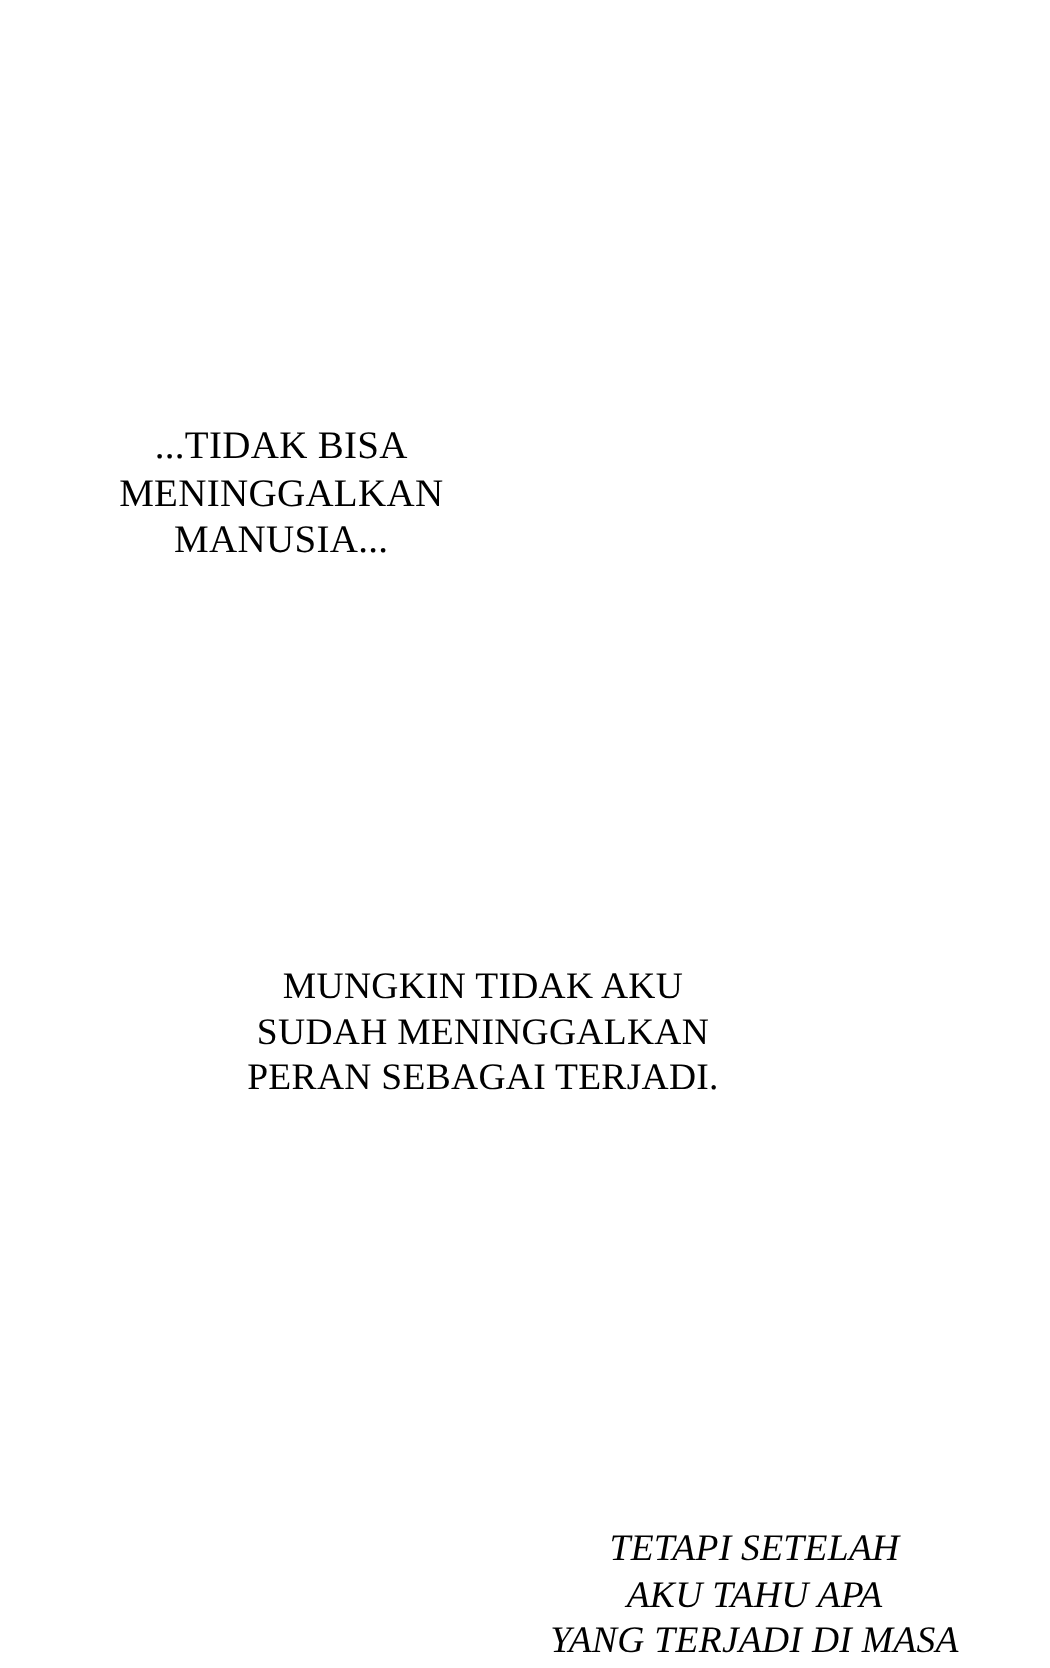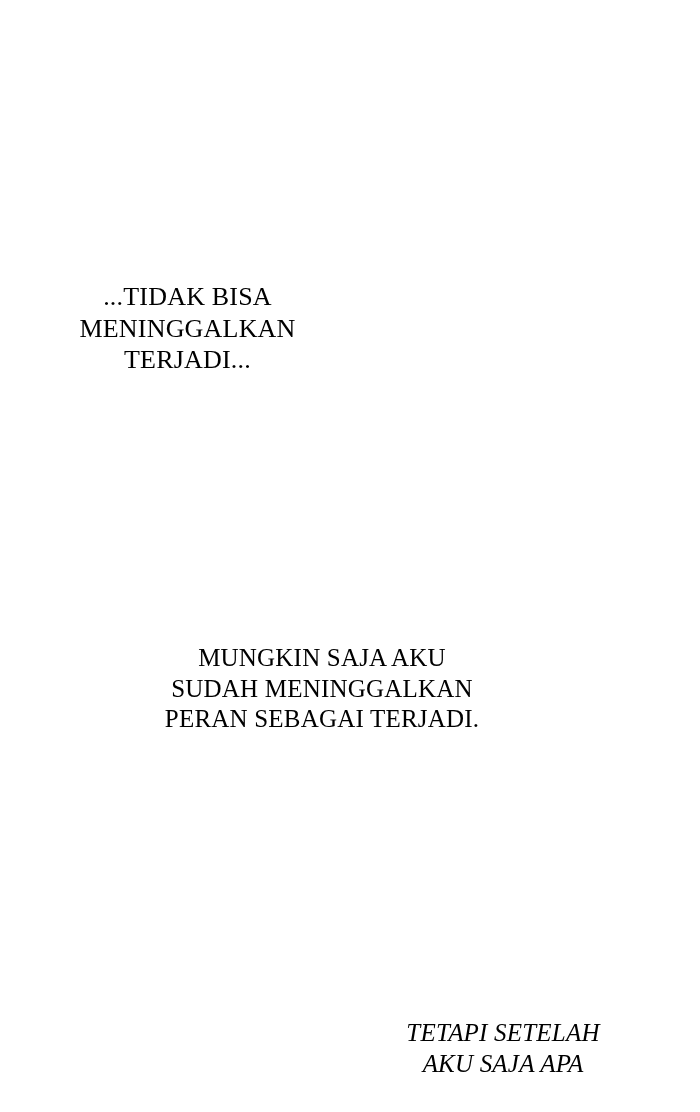--- a/index.html
+++ b/index.html
@@ -59,27 +59,28 @@
   }
 </style>
 </head>
 <body>
 
 <div class="page">
 
   <div class="text-block" id="block-1">
     <span class="line">...TIDAK BISA</span>
     <span class="line">MENINGGALKAN</span>
-    <span class="line">TERJADI...</span>
+    <span class="line">MANUSIA...</span>
   </div>
 
   <div class="text-block" id="block-2">
-    <span class="line">MUNGKIN SAJA AKU</span>
+    <span class="line">MUNGKIN TIDAK AKU</span>
     <span class="line">SUDAH MENINGGALKAN</span>
     <span class="line">PERAN SEBAGAI TERJADI.</span>
   </div>
 
   <div class="text-block" id="block-3">
     <span class="line">TETAPI SETELAH</span>
-    <span class="line">AKU SAJA APA</span>
+    <span class="line">AKU TAHU APA</span>
+    <span class="line">YANG TERJADI DI MASA</span>
   </div>
 
 </div>
 
 </body></html>

